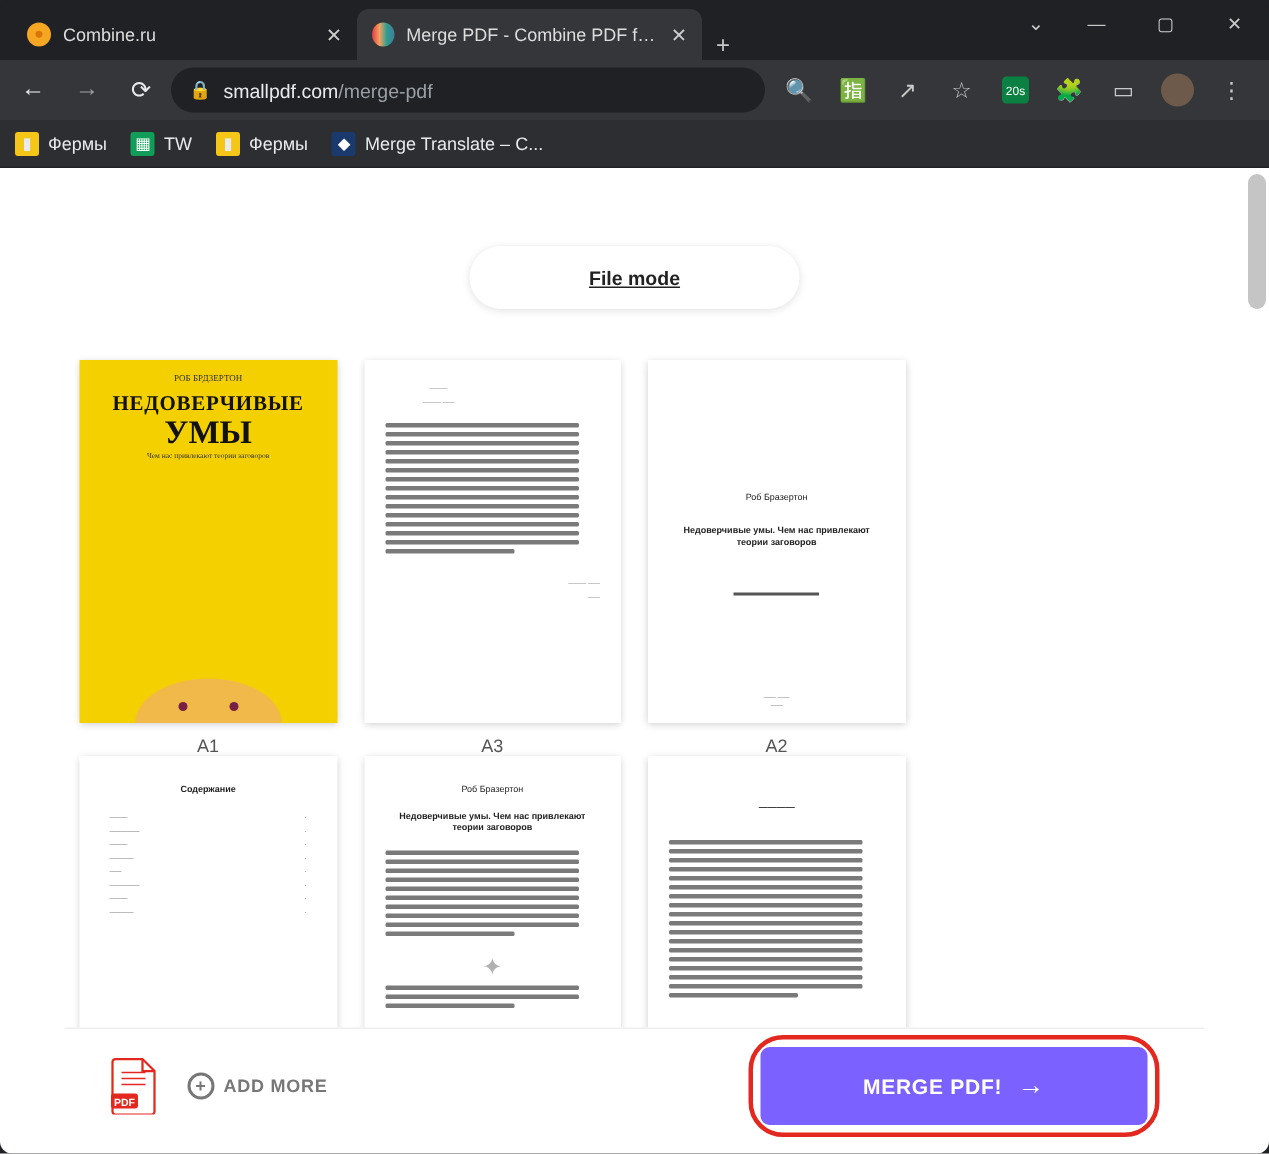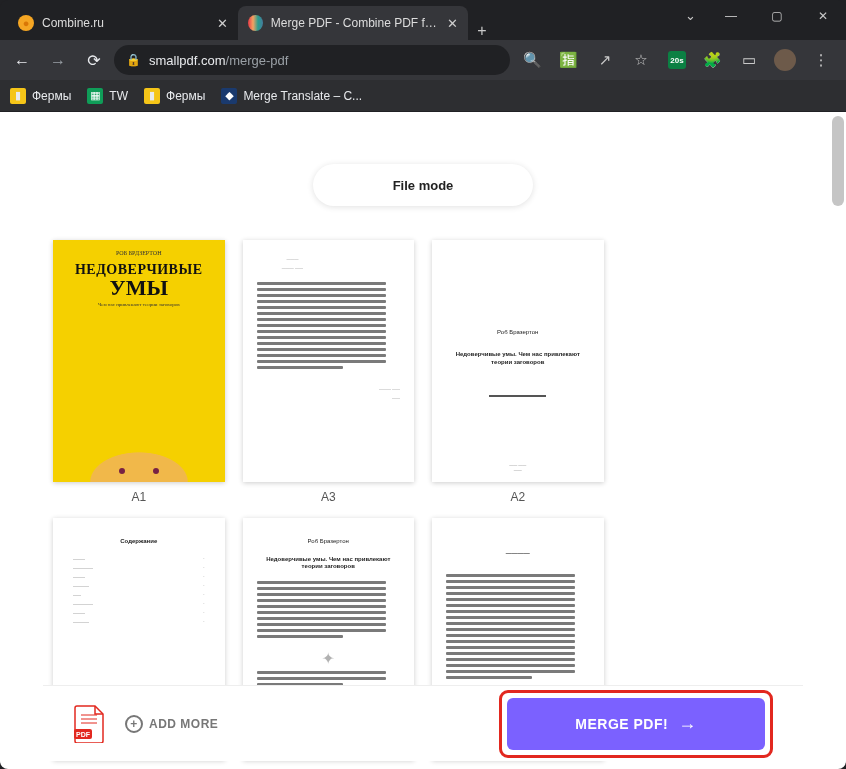--- a/index.html
+++ b/index.html
@@ -115,21 +115,21 @@
     display:flex; gap:6px; align-items:center; padding:0 4px;
   }
   .addr-icons .ic {
     width:30px; height:30px; display:flex; align-items:center; justify-content:center;
     color:#c9c9c9; font-size:15px;
   }
   .ext-badge {
     width:18px; height:18px; border-radius:3px;
     background:#0b8043;
     display:flex;align-items:center;justify-content:center;
-    font-size:8px;font-weight:bold; color:#fff;
+    font-size:8px;font-weight:normal; color:#fff;
   }
   .avatar {
     width:22px;height:22px;border-radius:50%;background:#6d5a4a;
   }
 
   
   .bmbar {
     height: 32px;
     background: #2d2e31;
     display:flex; align-items:center;
@@ -183,31 +183,32 @@
     align-items:center;
     font-size:13px;
     font-weight:600;
   }
   .mode-toggle .mode {
     flex:1;
     height:100%;
     display:flex;align-items:center;justify-content:center;
     border-radius:21px;
     color:#222;
+    text-decoration:underline;
   }
   .mode-toggle .mode.active {
     color:#7b61ff;
     border:1.5px solid #7b61ff;
   }
 
   
   .grid {
     display:grid;
     grid-template-columns: repeat(4, 1fr);
-    gap: 14px 18px;
+    gap: 0 18px;
     padding: 0 10px;
   }
   .page-item { text-align:center; }
   .page-thumb {
     width: 100%;
     aspect-ratio: 100/141;
     box-shadow: 0 1px 5px rgba(0,0,0,.2);
     background:#fff;
     position:relative;
     overflow:hidden;
@@ -260,21 +261,21 @@
   .bb-left{display:flex;align-items:center;gap:20px;}
   .pdf-file-icon{width:32px;height:38px;position:relative;}
   .addmore{display:flex;align-items:center;gap:6px;color:#777;font-size:12px;font-weight:700;letter-spacing:.5px;}
   .plus-circle{
     width:18px;height:18px;border:2px solid #777;border-radius:50%;
     display:flex;align-items:center;justify-content:center;font-size:12px;
   }
   .merge-wrap{
     padding:5px;
     border:3px solid #e2281f;
-    border-radius:9px;
+    border-radius:23px;
   }
   .merge-btn{
     height:52px;
     width:258px;
     background:#7b61ff;
     border-radius:6px;
     color:#fff;
     font-size:14px;
     font-weight:700;
     letter-spacing:.5px;

